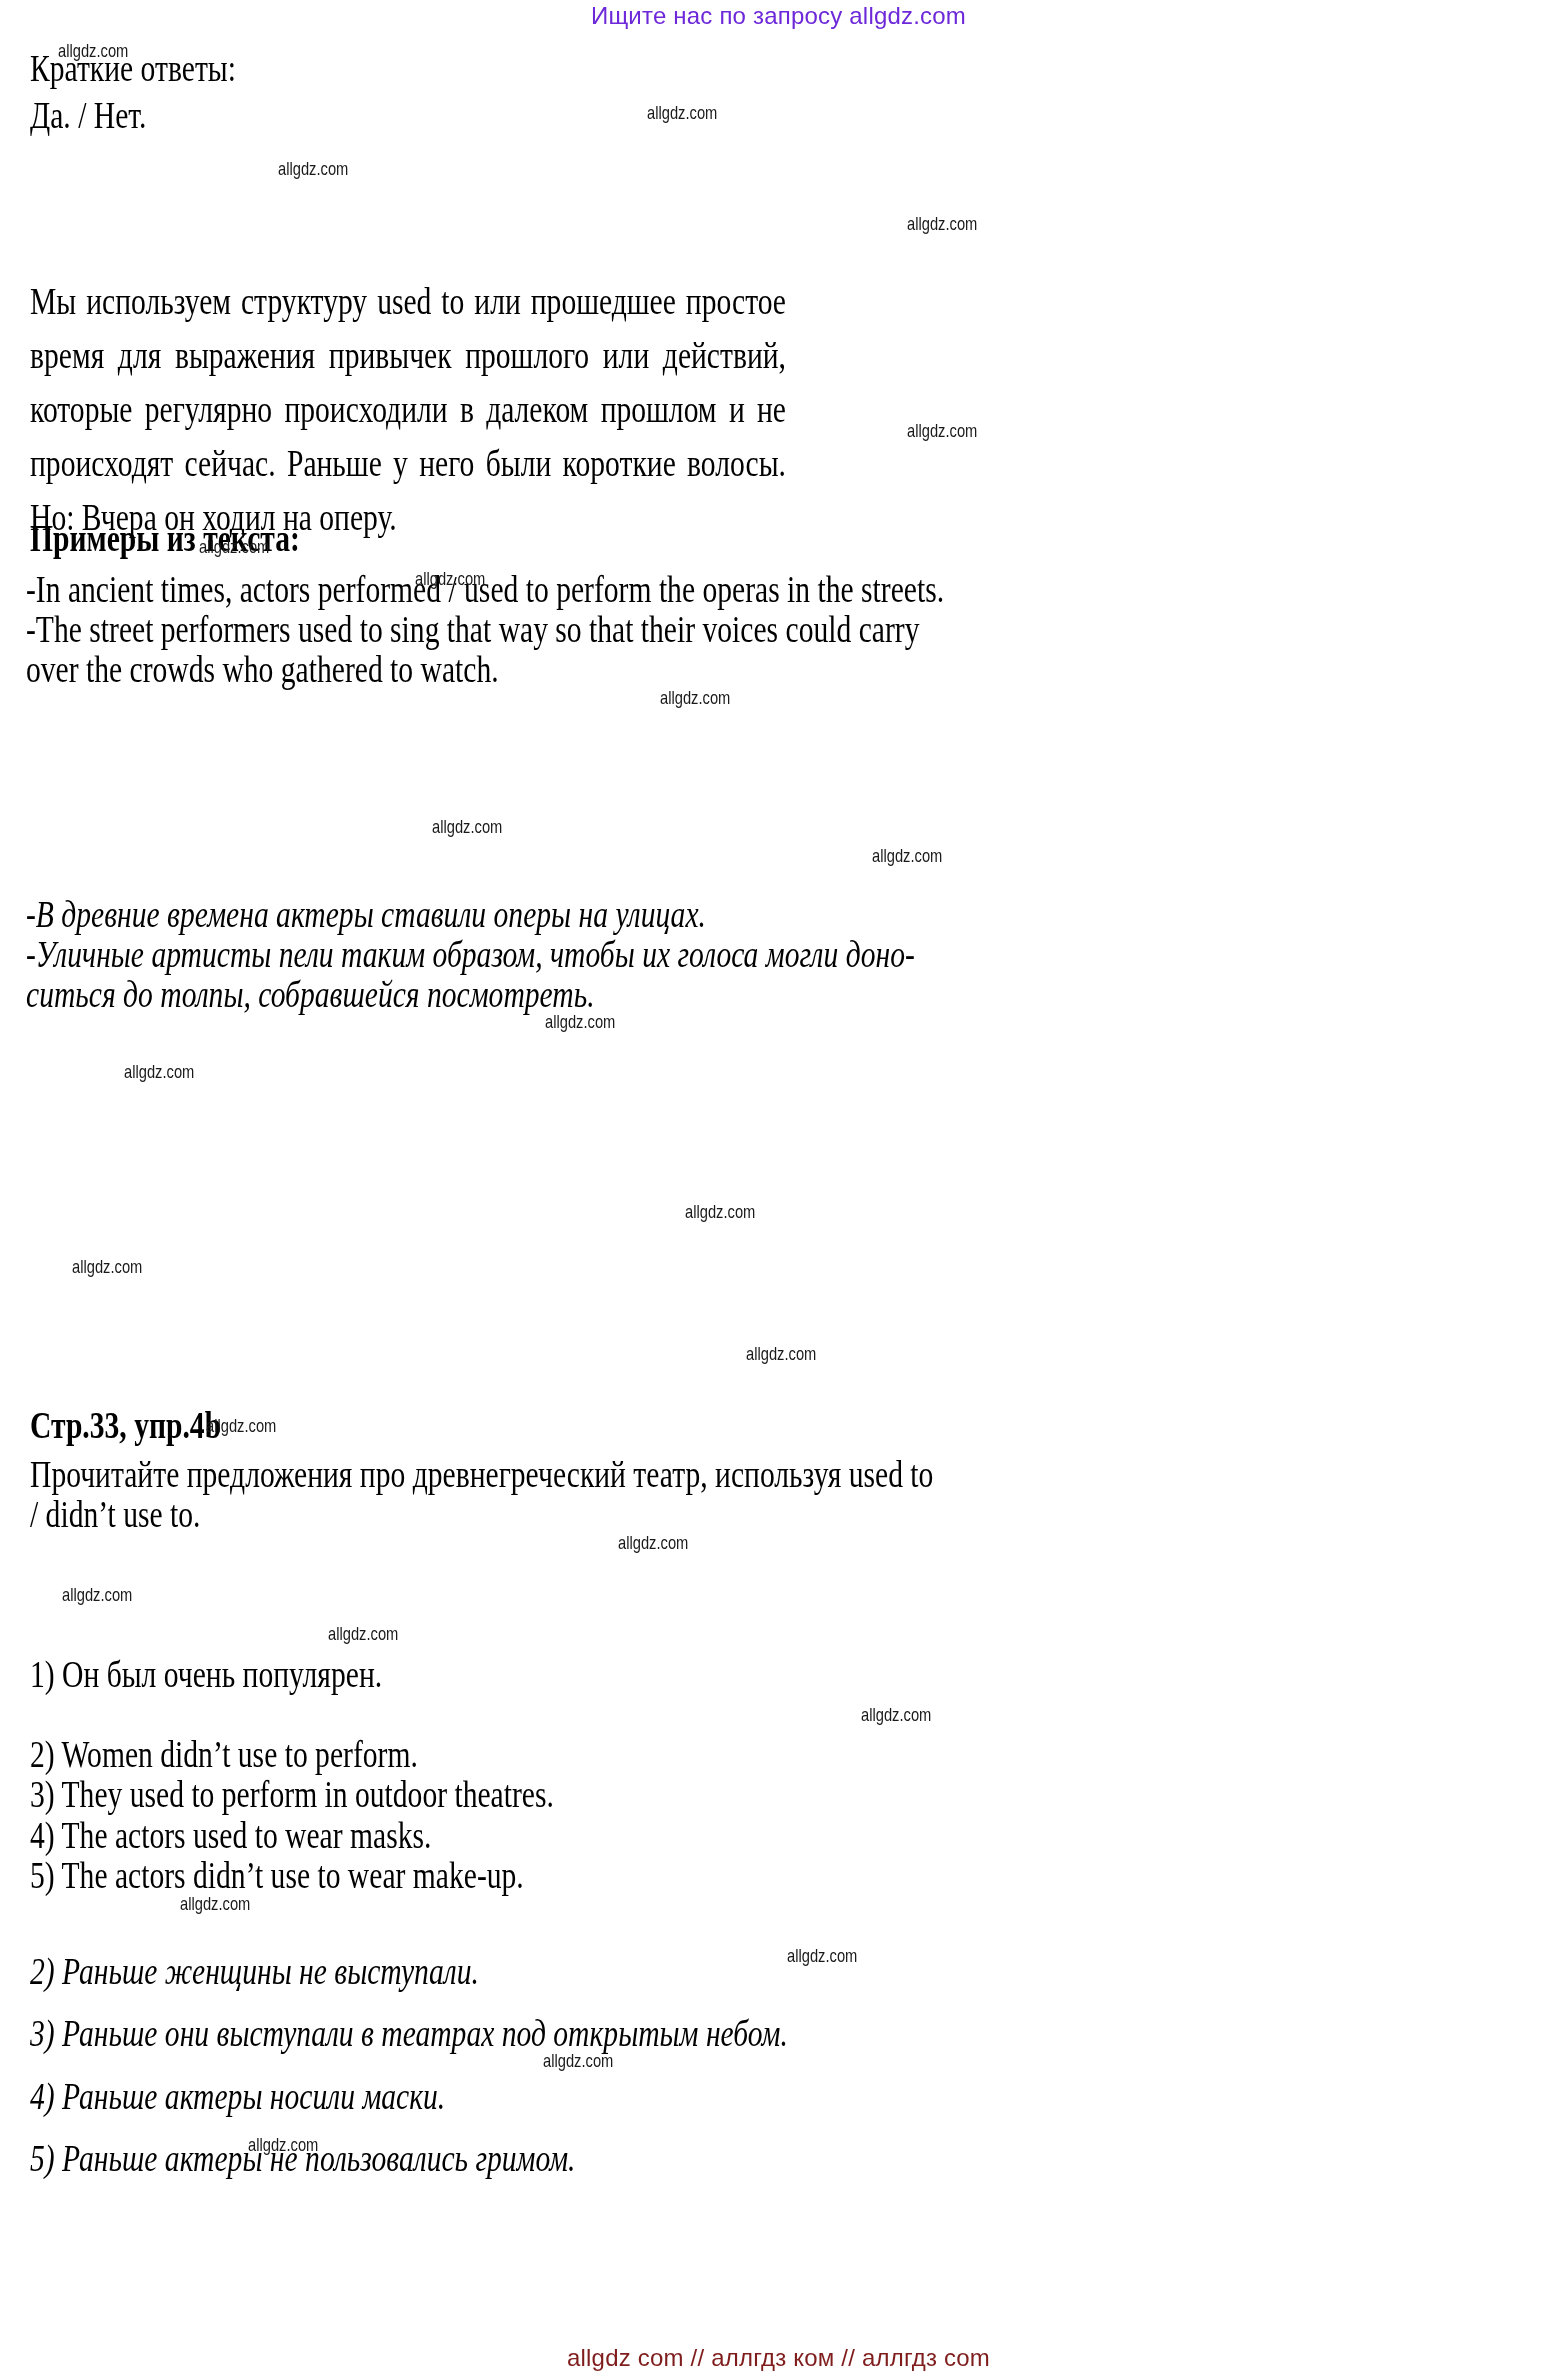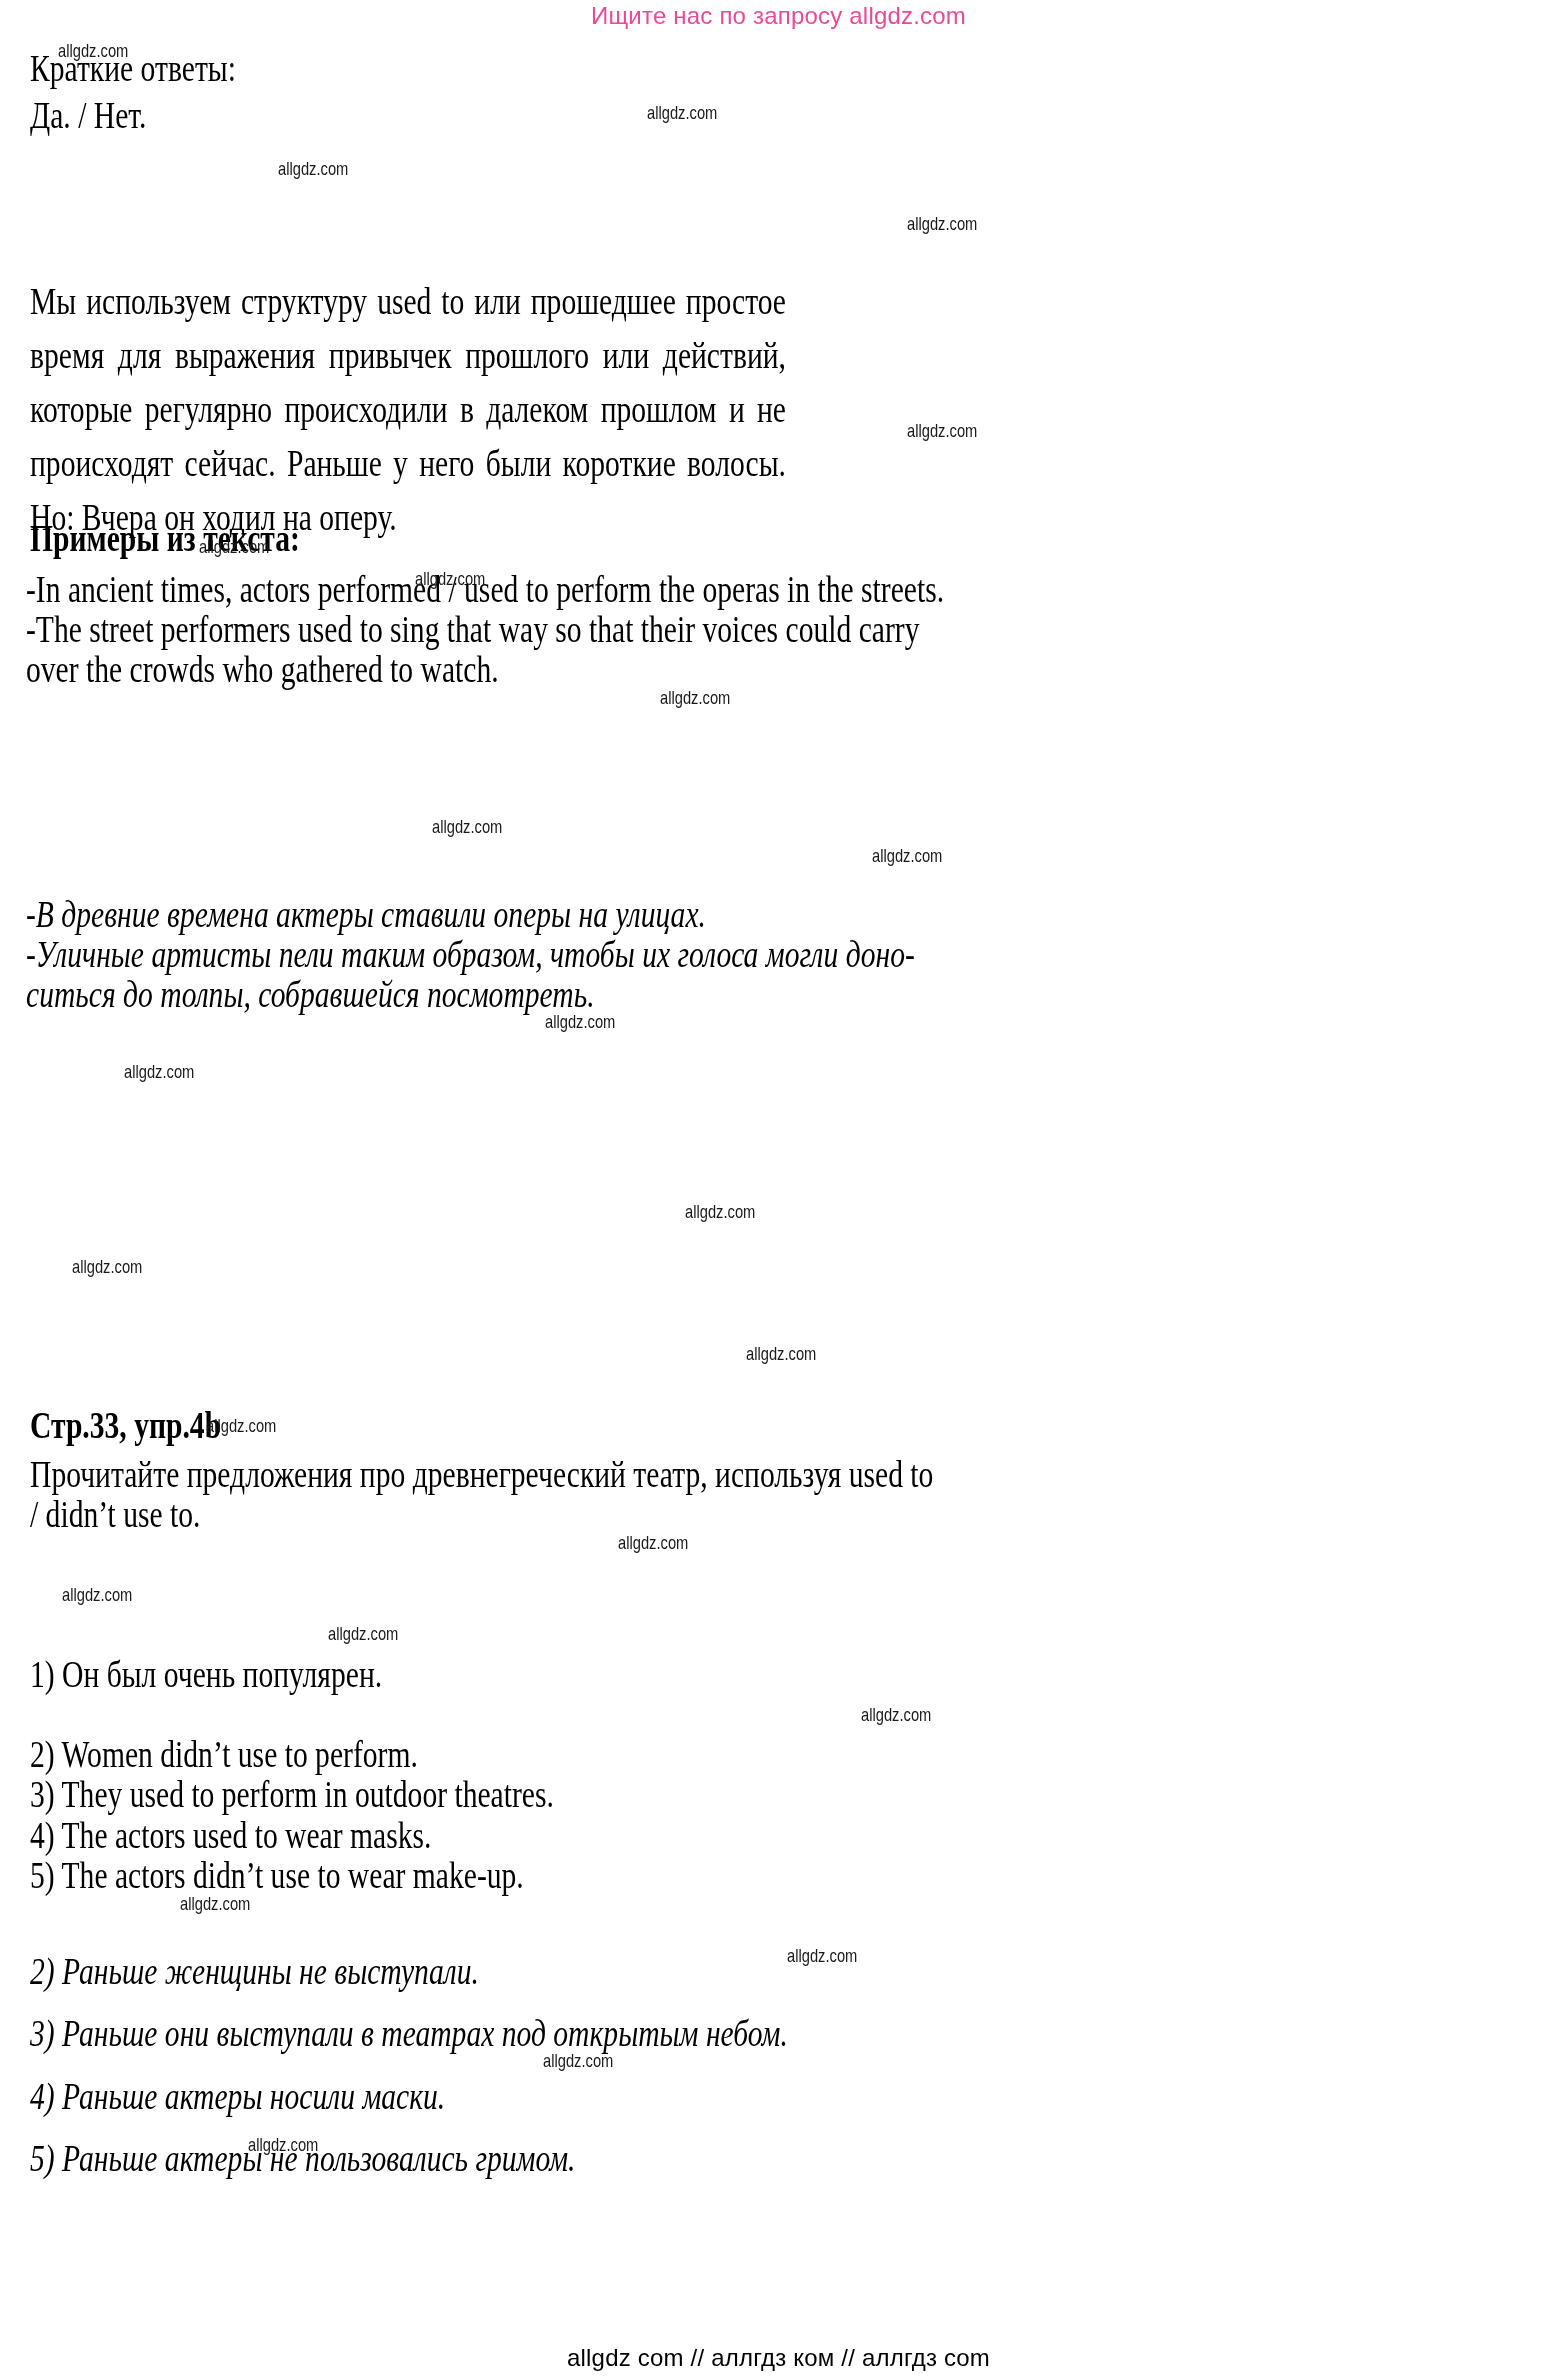--- a/index.html
+++ b/index.html
@@ -29,36 +29,36 @@
   
   .promo-banner {
     position: absolute;
     left: 0;
     top: 1.6px;
     width: 1557px;
     text-align: center;
     font-family: "Liberation Sans", "DejaVu Sans", sans-serif;
     font-size: 24px;
     line-height: 27px;
-    color: #ec4899;
+    color: #6d28d9;
     letter-spacing: 0.2px;
     white-space: nowrap;
   }
 
   
   .footer-strip {
     position: absolute;
     left: 0;
     bottom: 6.4px;
     width: 1557px;
     text-align: center;
     font-family: "Liberation Sans", "DejaVu Sans", sans-serif;
     font-size: 24px;
     line-height: 27px;
-    color: #000000;
+    color: #7f1d1d;
     letter-spacing: 0.2px;
     white-space: nowrap;
   }
 
   
   .wm {
     position: absolute;
     font-family: "Liberation Sans", "DejaVu Sans", sans-serif;
     font-size: 18.4px;
     line-height: 18.4px;

